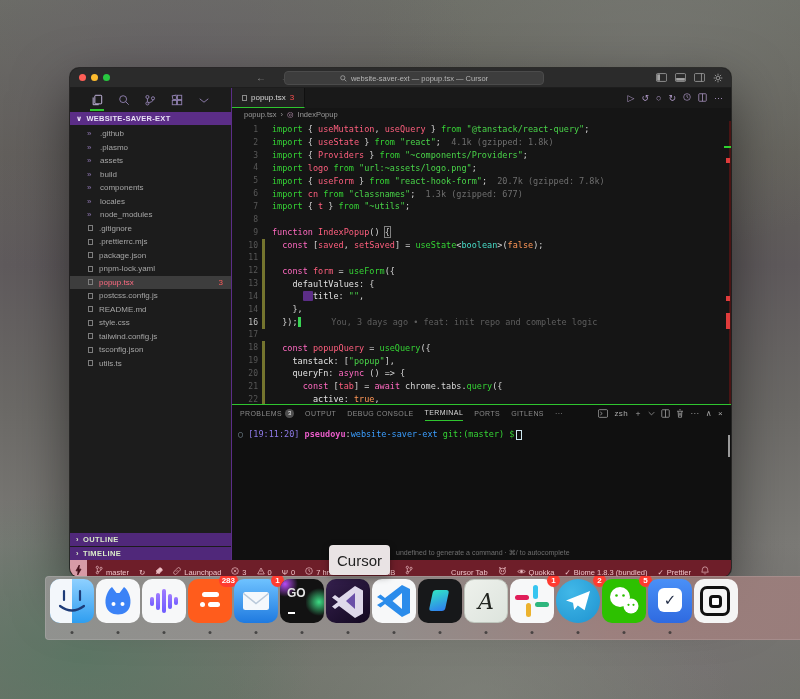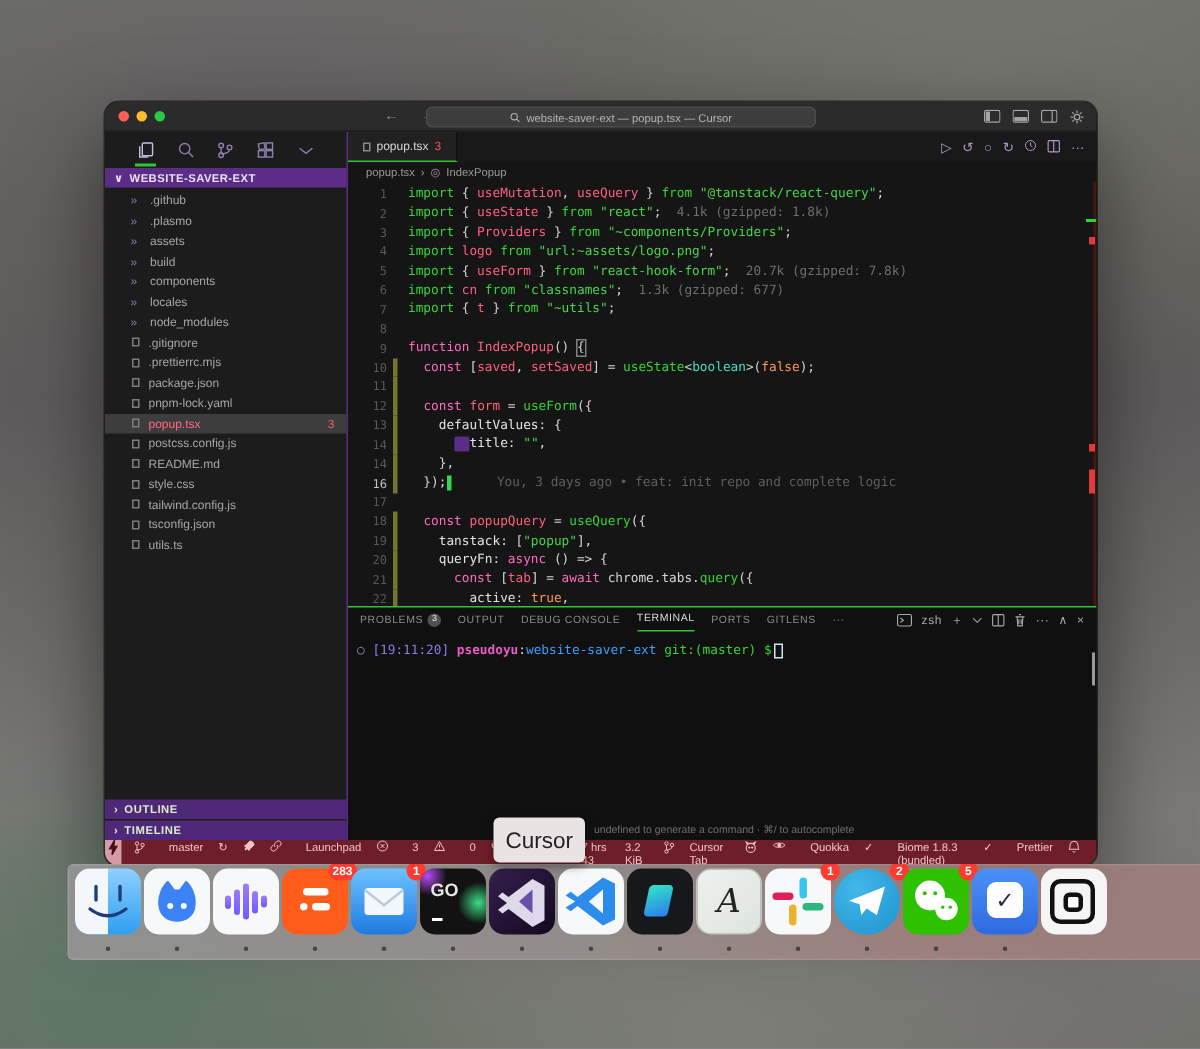--- a/index.html
+++ b/index.html
@@ -79,22 +79,22 @@
   .panel-actions svg{stroke:#a8a8a8;fill:none;stroke-width:1}
   .terminal{flex:1;position:relative;font-family:"DejaVu Sans Mono",monospace;font-size:8.5px;padding:8px 0 4px 6px}
   .tt-deco{color:#7c8f9a}.tt-time{color:var(--term-time)}.tt-p{color:#cfcfcf}
   .tt-user{color:var(--term-user);font-weight:bold}.tt-host{color:var(--term-host)}.tt-git{color:var(--term-git)}
   .termcursor{display:inline-block;width:6px;height:10px;border:1px solid #cfe8f0;vertical-align:middle;margin-left:2px}
   .term-hint{position:absolute;bottom:3px;left:164px;color:#6f6f6f;font-size:7px;font-family:"Liberation Sans",sans-serif}
   .term-scroll{position:absolute;right:1px;top:14px;width:2px;height:22px;background:#9a9a9a}
   
   .statusbar{height:17px;background:var(--statusbar);display:flex;align-items:center;color:var(--statusbar-text);font-size:7.5px;overflow:hidden}
   .sb-left,.sb-right{display:flex;align-items:center;height:100%}
-  .sb-right{margin-left:auto;padding-right:6px}
-  .sitem{display:flex;align-items:flex-start;gap:16px;padding:0 5px;height:100%}
+  .sb-right{margin-left:auto;padding-right:17px}
+  .sitem{display:flex;align-items:flex-end;gap:3px;padding:0 5px;height:100%}
   .sitem svg{stroke:currentColor;fill:none;stroke-width:1}
   .sitem.remote{background:#d79aa6;color:#47121c;width:17px;justify-content:center;padding:0;margin-right:3px}
   
   .dock{position:absolute;left:45px;top:576px;width:784px;height:64px;border-radius:4px;overflow:hidden;
     background:linear-gradient(90deg,rgba(148,148,146,.93) 0%,rgba(150,143,141,.9) 45%,rgba(162,130,128,.88) 72%,rgba(158,126,124,.86) 100%);
     box-shadow:inset 0 0 0 1px rgba(255,255,255,.12)}
   .dock ul{list-style:none;display:flex;padding:3px 0 0 4px}
   .dock li{position:relative;width:44px;height:44px;margin:0 1px;flex:none}
   .dock .dot{position:absolute;bottom:-11px;left:50%;transform:translateX(-50%);width:3px;height:3px;border-radius:50%;background:#2e2e2e;opacity:.75}
   .badge{position:absolute;top:-5px;right:-6px;background:#ff3b30;color:#fff;font:bold 8px/13px "Liberation Sans",sans-serif;min-width:13px;height:13px;border-radius:7px;padding:0 3px;text-align:center}

